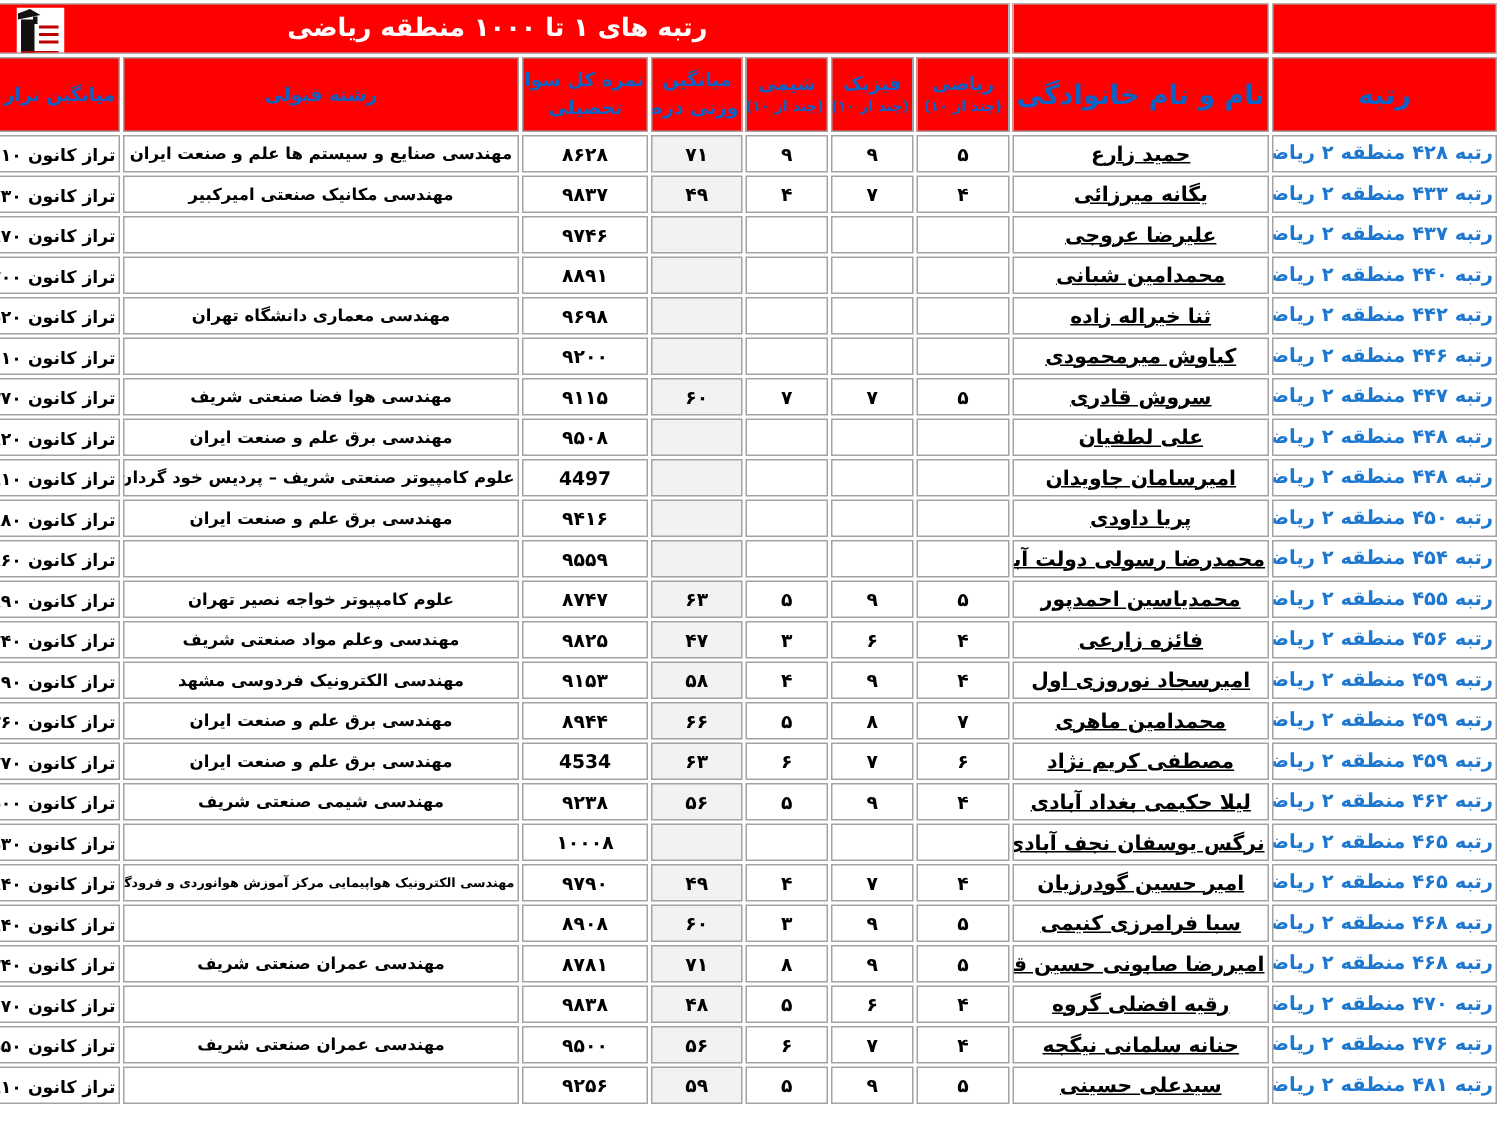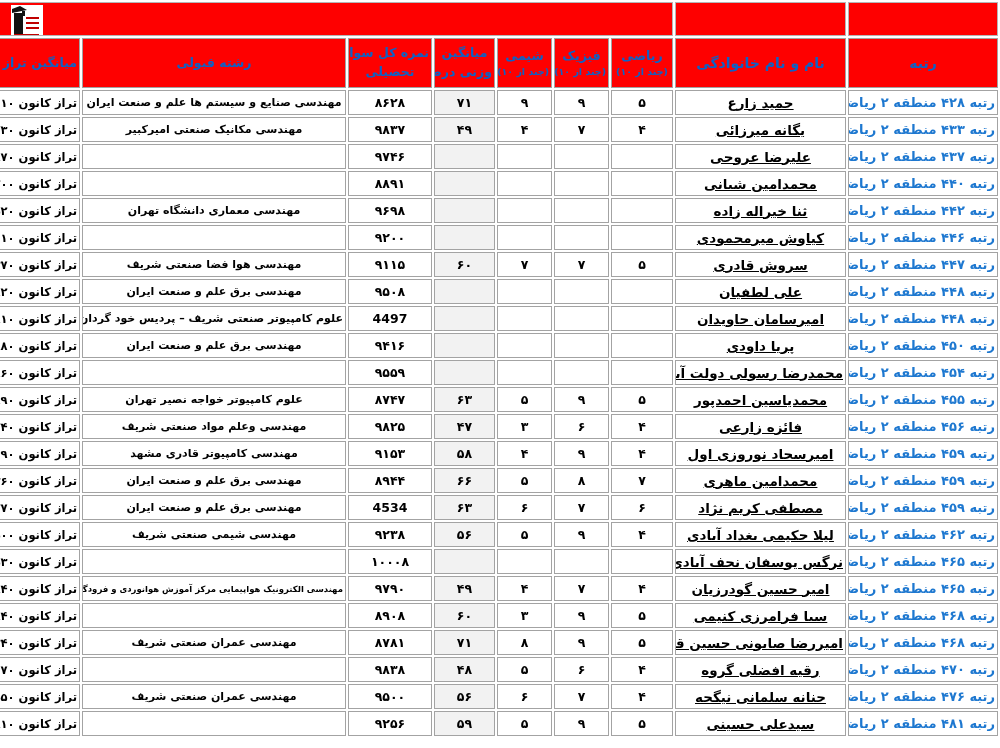--- a/index.html
+++ b/index.html
@@ -13,21 +13,21 @@
   table{width:1000px;table-layout:fixed;border-collapse:separate;border-spacing:2px;direction:rtl;}
   td{border:1px solid var(--border);text-align:center;vertical-align:middle;
      overflow:hidden;white-space:nowrap;padding:0 2px;font-weight:bold;color:#000;}
   
   tr.banner td{background:var(--red);border-color:#b5b5b5;height:34px;position:relative;}
   .title-cell{color:#fff;font-size:17px;}
   .logo-wrap{position:absolute;left:20px;top:2px;width:32px;height:34px;}
   
   tr.cols td{background:var(--red);color:var(--hdr-blue);height:50px;font-size:12.5px;line-height:1.5;}
   tr.cols td .sub{font-size:9.5px;}
-  tr.cols td.big{font-size:14px;}
+  tr.cols td.big{font-size:18px;}
   
   tbody td{height:25px;font-size:12.5px;background:#fff;}
   tbody td.rank{color:var(--rank-blue);font-size:13px;}
   tbody td.name{font-size:13.5px;text-decoration:underline;}
   tbody td.avg{background:var(--avg-bg);}
   tbody td.major{font-size:11px;}
   tbody td.major.small-major{font-size:8.5px;}
   tbody td.kanoon{font-size:11.5px;}
 </style>
 </head>
@@ -43,20 +43,21 @@
       <col style="width:61px">
     <col style="width:84px">
       <col style="width:264px">
       <col style="width:90px">
   </colgroup>
   <thead>
     <tr class="banner">
       <td></td>
       <td></td>
       <td colspan="7" class="title-cell">
+        <span>رتبه های ۱ تا ۱۰۰۰ منطقه ریاضی</span>
         <span class="logo-wrap">
           <svg width="32" height="34" viewBox="0 0 32 34">
             <rect x="0" y="0" width="32" height="34" fill="#ffffff"></rect>
             <rect x="3" y="8" width="9" height="24" fill="#111111"></rect>
             <polygon points="1,8 16,5 9,1 1,4" fill="#111111"></polygon>
             <rect x="11" y="6" width="3" height="5" fill="#111111"></rect>
             <rect x="15" y="12" width="13" height="2" fill="#c00000"></rect>
             <rect x="15" y="17" width="13" height="2" fill="#c00000"></rect>
             <rect x="15" y="22" width="13" height="2" fill="#c00000"></rect>
             <rect x="3" y="29" width="25" height="3" fill="#c00000"></rect>
@@ -236,21 +237,21 @@
     <td class="kanoon">تراز کانون ۶۲۴۰</td>
   </tr>
       <tr>
     <td class="rank">رتبه ۴۵۹ منطقه ۲ ریاضی</td>
     <td class="name">امیرسجاد نوروزی اول</td>
     <td class="score">۴</td>
     <td class="score">۹</td>
     <td class="score">۴</td>
     <td class="avg">۵۸</td>
     <td class="total">۹۱۵۳</td>
-    <td class="major">مهندسی کامپیوتر قادری مشهد</td>
+    <td class="major">مهندسی الکترونیک فردوسی مشهد</td>
     <td class="kanoon">تراز کانون ۶۶۹۰</td>
   </tr>
       <tr>
     <td class="rank">رتبه ۴۵۹ منطقه ۲ ریاضی</td>
     <td class="name">محمدامین ماهری</td>
     <td class="score">۷</td>
     <td class="score">۸</td>
     <td class="score">۵</td>
     <td class="avg">۶۶</td>
     <td class="total">۸۹۴۴</td>

